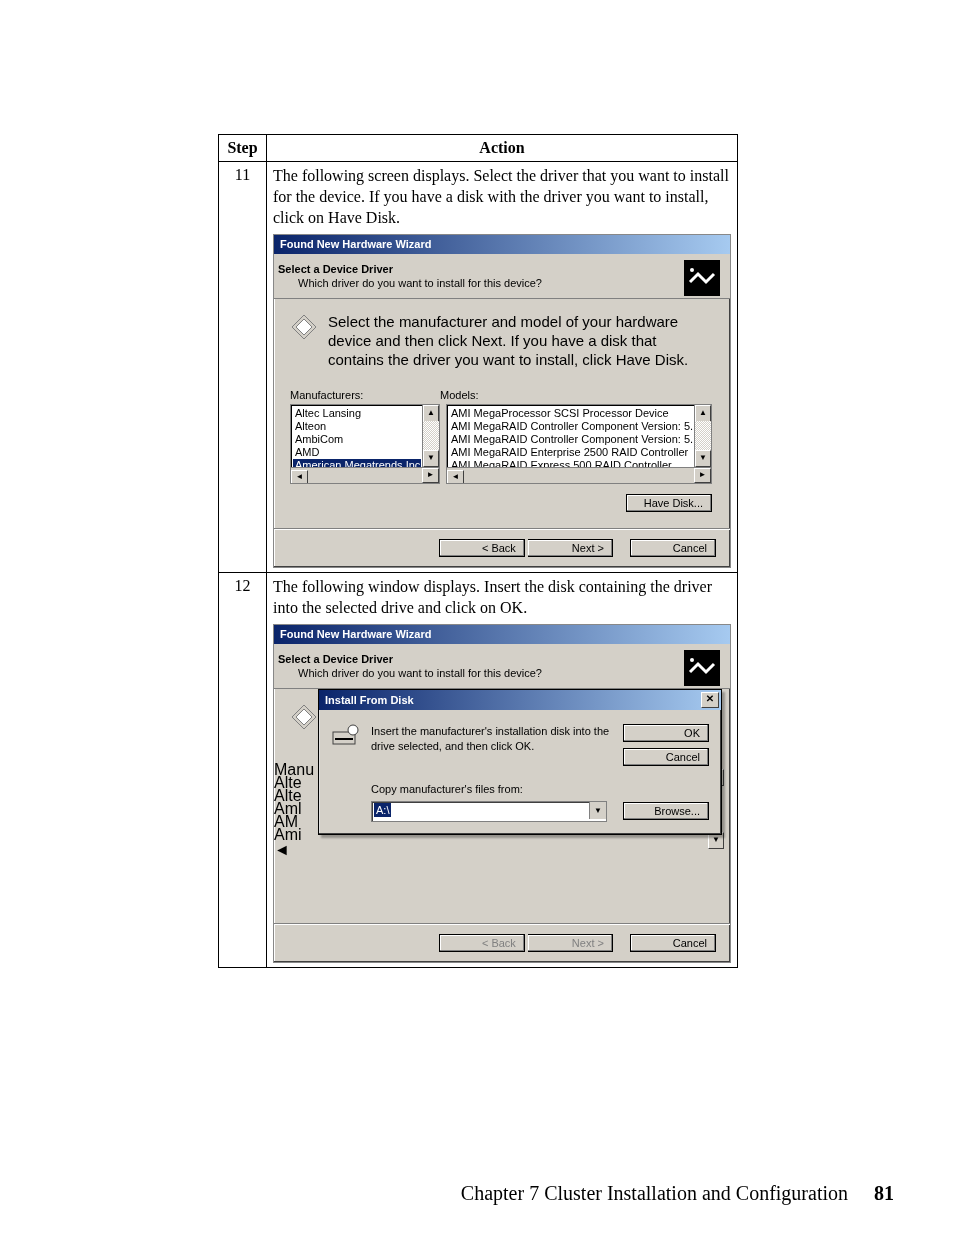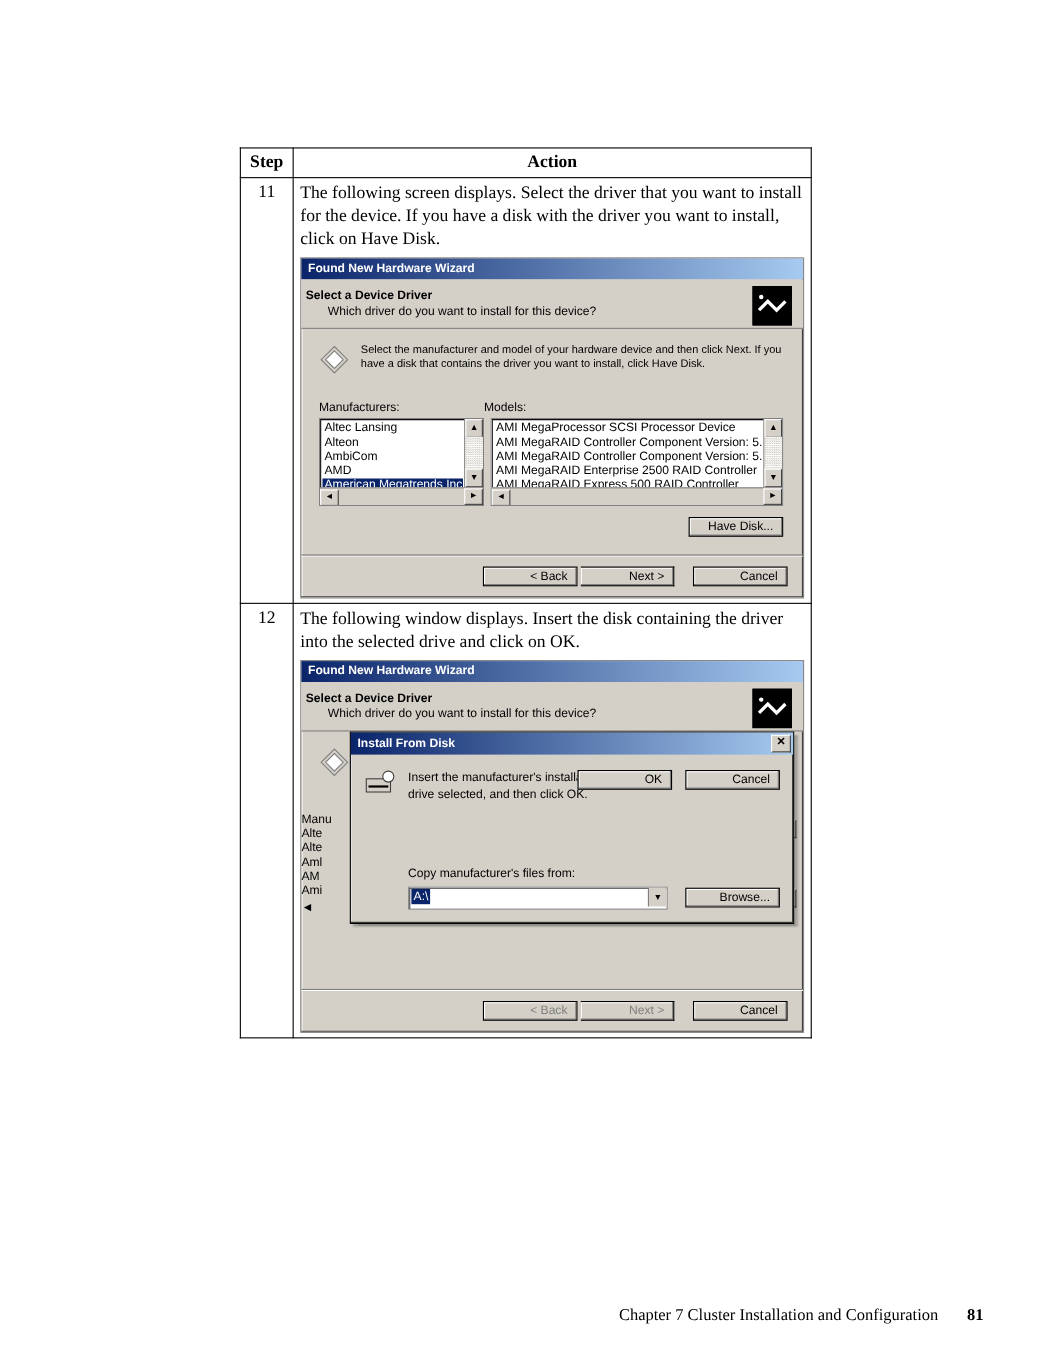--- a/index.html
+++ b/index.html
@@ -14,21 +14,21 @@
 .wizard{font-family:Tahoma,Arial,sans-serif;font-size:11px;color:#000;margin-top:6px;background:#d4d0c8;border:1px solid #888;box-shadow:inset -1px -1px 0 #404040,inset 1px 1px 0 #fff}
 .wizard .titlebar{background:linear-gradient(to right,#0a246a,#a6caf0);color:#fff;font-weight:bold;padding:2px 6px;font-size:11px}
 .wizard .header{background:#d4d0c8;padding:8px 10px 8px 4px;position:relative;border-bottom:1px solid #808080}
 .wizard .header .ttl{font-weight:bold;font-size:11px}
 .wizard .header .sub{margin-left:20px;font-size:11px}
 .wizard .header .hicon{position:absolute;right:10px;top:6px;width:36px;height:36px;background:#000}
 .wizard .header .hicon svg{width:36px;height:36px}
 .wizard .body{padding:14px 18px 8px 16px;min-height:160px;position:relative}
 .wizard .intro{display:flex;gap:10px;margin-bottom:18px}
 .wizard .intro .di{width:28px;flex:0 0 28px}
-.wizard .intro .txt{font-size:10px;line-height:1.25}
+.wizard .intro .txt{font-size:15px;line-height:1.25}
 .listlbls{display:flex;gap:0;margin-bottom:2px;font-size:11px}
 .listlbls span:first-child{width:150px}
 .lists{display:flex;gap:6px}
 .listbox{background:#fff;border:1px solid #808080;box-shadow:inset 1px 1px 0 #000,inset -1px -1px 0 #dfdfdf;font-size:11px;position:relative;overflow:hidden}
 .lb-manu{width:148px;height:78px}
 .lb-model{flex:1;height:78px}
 .listbox .inner{position:absolute;inset:2px 18px 16px 2px;overflow:hidden}
 .listbox .item{white-space:nowrap;padding:0 2px;line-height:13px}
 .listbox .item.sel{background:#0a246a;color:#fff}
 .vscroll{position:absolute;right:0;top:0;bottom:16px;width:16px;background:#d4d0c8;border-left:1px solid #808080}
@@ -41,31 +41,31 @@
 .winbtn{display:inline-block;min-width:68px;padding:2px 8px;margin-left:6px;font:11px Tahoma,Arial,sans-serif;background:#d4d0c8;border:1px solid #000;box-shadow:inset -1px -1px 0 #808080,inset 1px 1px 0 #fff;text-align:right;cursor:default}
 .winbtn.disabled{color:#808080}
 .havedisk-row{text-align:right;padding:10px 0 6px 0}
 .subdialog{position:absolute;left:44px;top:0;right:8px;background:#d4d0c8;border:1px solid #000;box-shadow:3px 3px 2px rgba(0,0,0,.3),inset -1px -1px 0 #404040,inset 1px 1px 0 #dfdfdf;font-family:Tahoma,Arial,sans-serif;font-size:11px}
 .subdialog .titlebar{display:flex;justify-content:space-between;align-items:center;padding:2px 2px 2px 6px}
 .subdialog .titlebar .xbtn{width:16px;height:14px;background:#d4d0c8;border:1px solid #fff;border-right-color:#404040;border-bottom-color:#404040;font:bold 10px Tahoma;text-align:center;line-height:12px;color:#000}
 .subdialog .sdbody{padding:14px 12px 12px 12px;position:relative}
 .subdialog .sdrow{display:flex;gap:10px}
 .subdialog .sdicon{width:30px;flex:0 0 30px;font-size:20px}
 .subdialog .sdtext{flex:1;font-size:11px;line-height:1.3;padding-right:80px}
-.subdialog .sdbtns{position:absolute;right:12px;top:14px;display:flex;gap:6px}
-.subdialog .fieldrow{margin-top:56px;margin-left:40px}
+.subdialog .sdbtns{position:absolute;right:12px;top:14px;display:flex;flex-direction:column;gap:6px}
+.subdialog .fieldrow{margin-top:28px;margin-left:40px}
 .subdialog .fieldrow label{display:block;margin-bottom:4px;font-size:11px}
 .subdialog .fieldrow .combo{display:flex;align-items:center;gap:10px}
 .subdialog .combo .cinput{flex:1;max-width:230px;height:18px;background:#fff;border:1px solid #808080;box-shadow:inset 1px 1px 0 #404040;position:relative;font-size:11px;padding:1px 18px 0 2px}
 .subdialog .combo .cinput .sel{background:#0a246a;color:#fff;padding:0 2px;display:inline-block}
 .subdialog .combo .cinput .dd{position:absolute;right:0;top:0;width:16px;height:17px;background:#d4d0c8;border-left:1px solid #808080;text-align:center;font-size:8px;line-height:17px}
-.behind{position:absolute;left:0;top:74px;font-size:11px;line-height:13px}
+.behind{position:absolute;left:0;top:74px;font-size:16px;line-height:13px}
 .behind div{height:13px}
 .wiz2 .body{min-height:210px}
-.footer-text{position:absolute;bottom:30px;right:60px;font-size:15px}
+.footer-text{position:absolute;bottom:30px;right:60px;font-size:20px}
 .footer-text .pn{font-weight:bold;margin-left:26px}
 </style>
 </head>
 <body>
 
 <div class="page">
 <div class="page-inner">
 <table class="doc">
 <colgroup>
           <col class="step">

